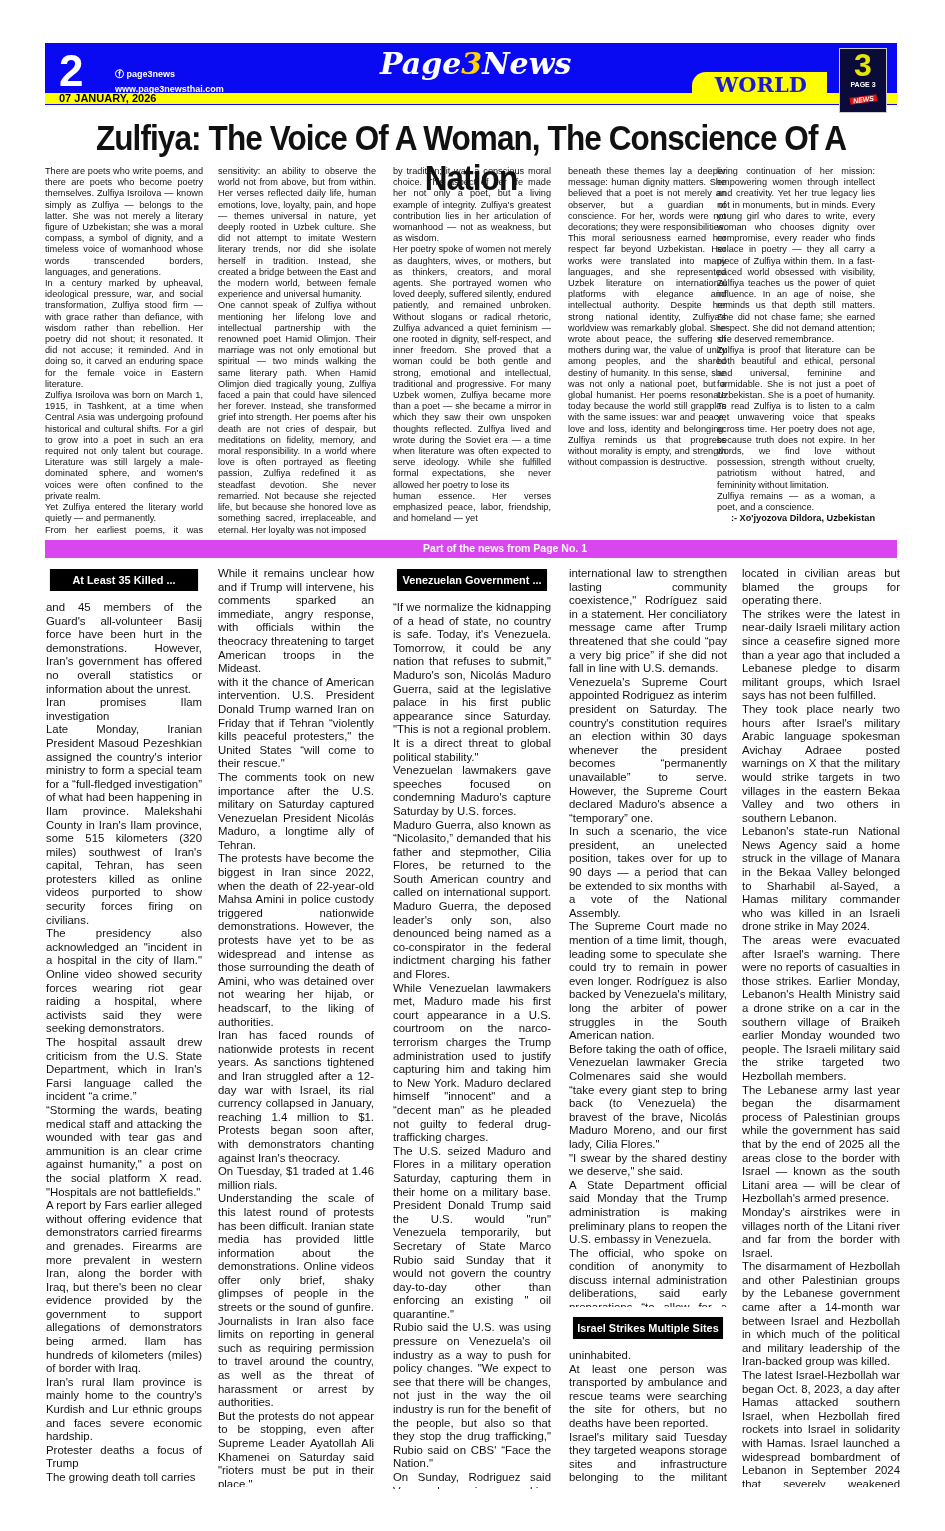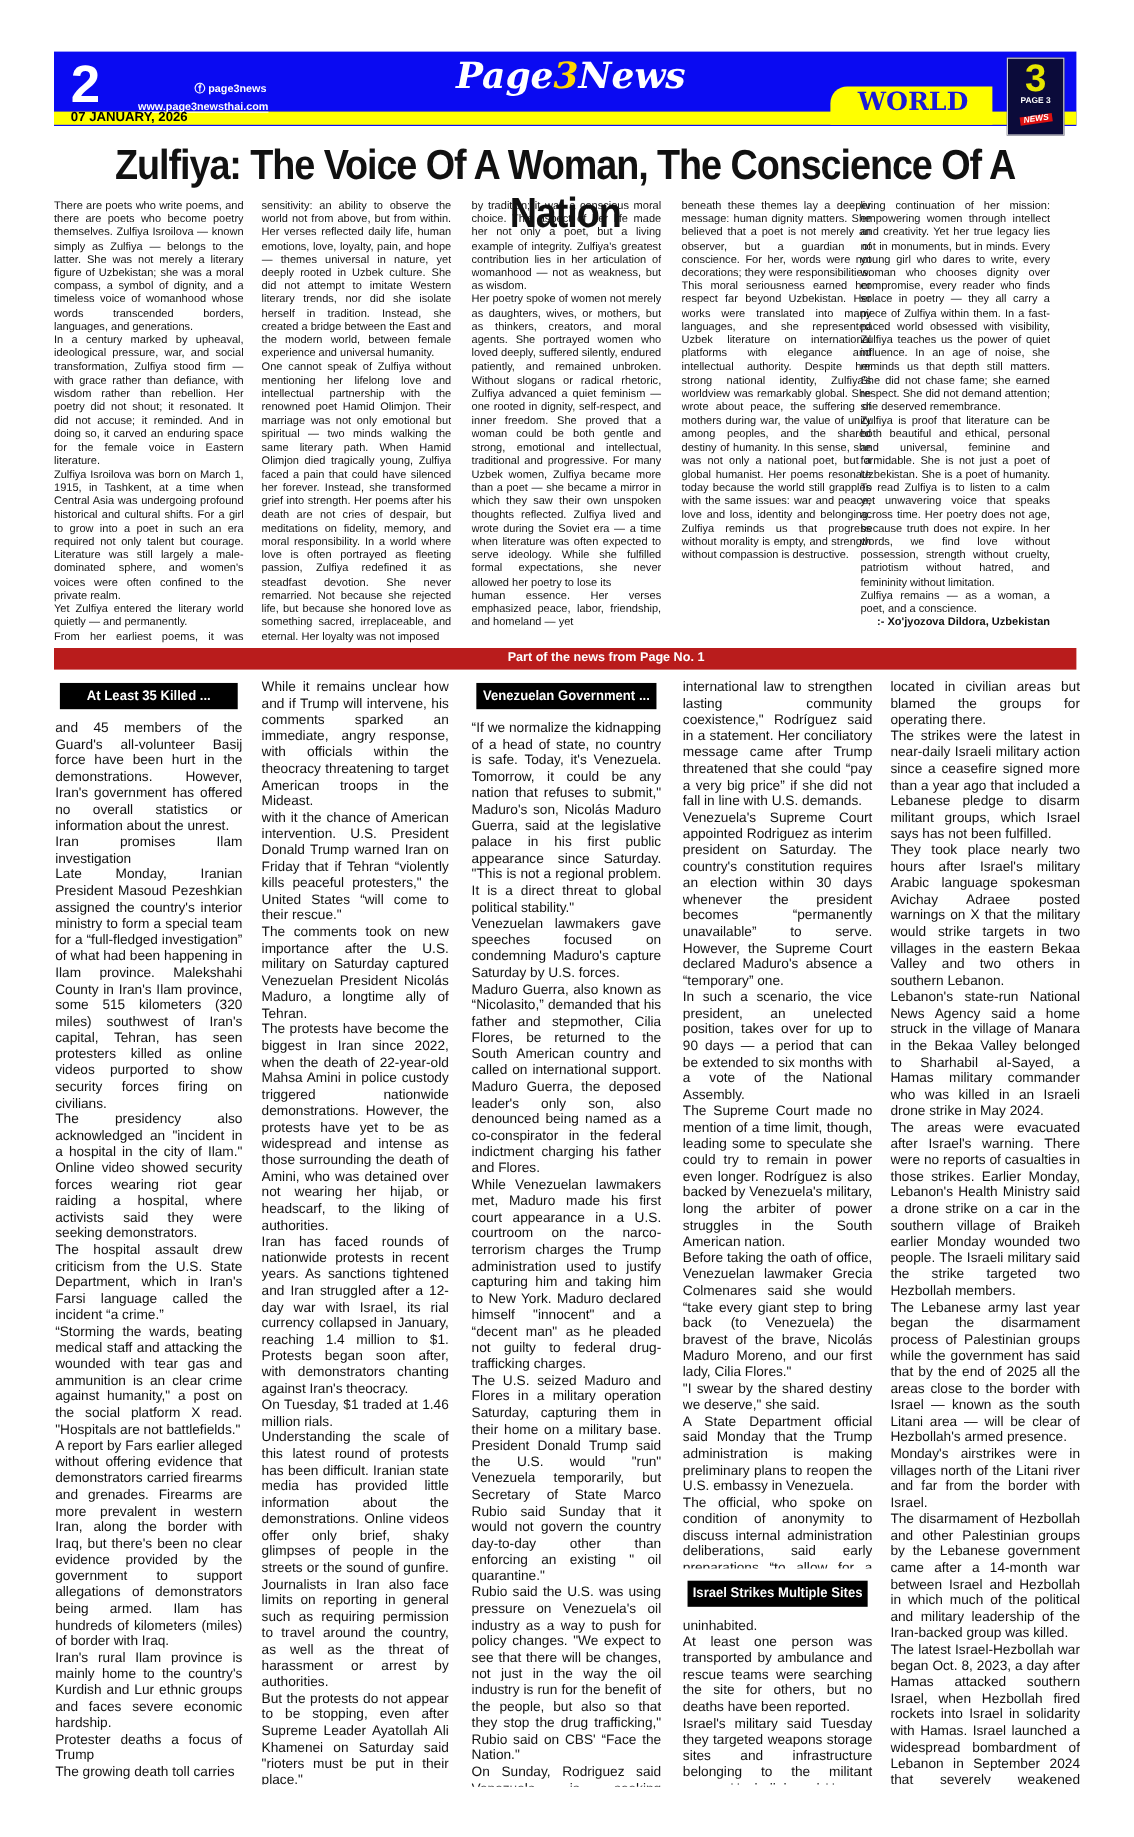--- a/index.html
+++ b/index.html
@@ -1,36 +1,36 @@
 <!DOCTYPE html>
 <html><head>
 <meta charset="utf-8">
 <style>
   html,body{margin:0;padding:0;background:#fff;}
   body{width:945px;height:1531px;position:relative;overflow:hidden;font-family:"Liberation Sans",sans-serif;color:#111;}
   .masthead{position:absolute;left:45px;top:43px;width:852px;height:62px;background:#0a0af2;}
   .masthead .yellow-strip{position:absolute;left:0;top:50px;width:100%;height:11px;background:#ffff00;}
   .masthead .yellow-world{position:absolute;right:70px;top:29px;width:135px;height:32px;background:#ffff00;border-radius:14px 0 0 0;}
   .page-num{position:absolute;left:14px;top:6px;font-size:44px;font-weight:bold;color:#fff;line-height:1;font-family:"Liberation Sans",sans-serif;}
-  .social{position:absolute;left:70px;top:25px;font-size:9px;color:#fff;font-weight:bold;margin-left:47px;}
-  .site{position:absolute;left:70px;top:41px;font-size:9px;color:#fff;font-weight:bold;text-decoration:underline;}
+  .social{position:absolute;left:70px;top:25px;font-size:9px;color:#fff;font-weight:bold;}
+  .site{position:absolute;left:70px;top:41px;font-size:9px;color:#fff;font-weight:bold;}
   .date{position:absolute;left:14px;top:50px;font-size:11px;color:#000;font-weight:bold;line-height:11px;}
   .logo{position:absolute;left:335px;top:3px;font-family:"DejaVu Serif",serif;font-size:30px;font-weight:bold;color:#fff;letter-spacing:0px;font-style:italic;}
   .logo .three{color:#ffd400;}
   .world{position:absolute;right:90px;top:29px;font-size:21px;font-weight:900;color:#1a1ad6;font-family:"DejaVu Serif",serif;text-align:right;}
   .badge{position:absolute;right:10px;top:5px;width:46px;height:63px;background:#0b0b3a;border:1px solid #ccc;text-align:center;}
   .badge .b3{color:#e6e600;font-size:32px;font-weight:900;line-height:32px;}
   .badge .bp{color:#fff;font-size:7px;font-weight:bold;}
   .badge .bn{color:#fff;background:#d11;font-size:7px;font-weight:bold;font-style:italic;display:inline-block;padding:0 3px;transform:rotate(-8deg);}
   .headline{position:absolute;left:45px;top:118px;width:852px;text-align:center;font-size:35px;font-weight:bold;letter-spacing:-1px;font-family:"Liberation Sans",sans-serif;transform:scaleX(0.9);transform-origin:center;}
   .col{position:absolute;font-size:9.2px;line-height:11.2px;text-align:justify;}
   .col p{margin:0;}
   .topcols .col{top:166px;height:370px;overflow:hidden;}
   .sign{font-weight:bold;text-align:right;}
-  .bluebar{position:absolute;left:45px;top:540px;width:852px;height:18px;background:#b91c1c;}
+  .bluebar{position:absolute;left:45px;top:540px;width:852px;height:18px;background:#d946ef;}
   .bluebar span{position:absolute;right:310px;top:2px;color:#fff;font-size:10.5px;font-weight:bold;}
   .lowcols .col{font-size:11.4px;line-height:13.6px;overflow:hidden;}
   .sectbox{background:#000;color:#fff;font-size:11.5px;font-weight:bold;text-align:center;height:22px;line-height:22px;margin:0 0 10px 0;transform:scaleX(0.95);}
 </style>
 </head>
 <body>
 
 <div class="masthead">
   <div class="yellow-strip"></div>
   <div class="yellow-world"></div>

